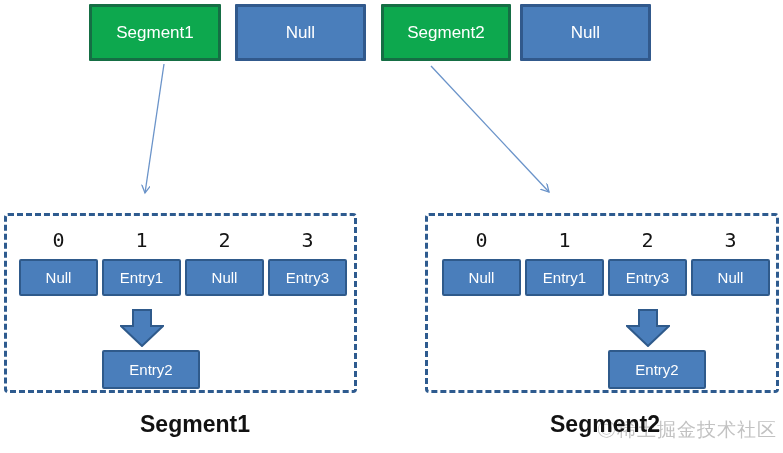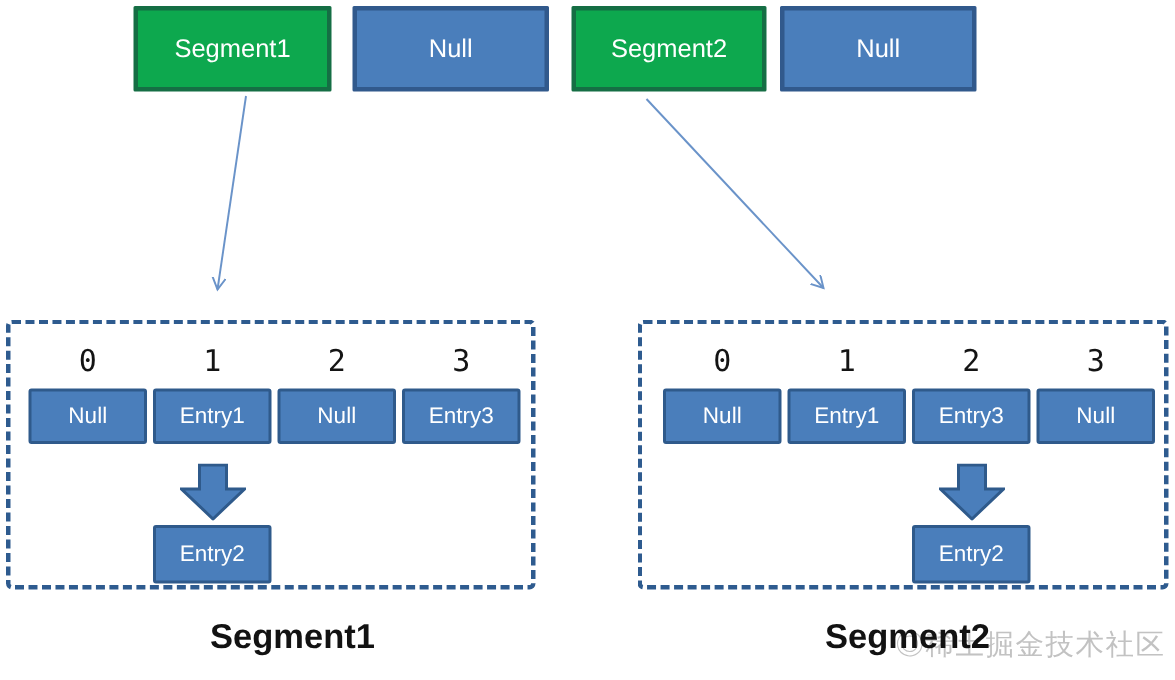--- a/index.html
+++ b/index.html
@@ -38,21 +38,21 @@
     display:flex;align-items:center;justify-content:center;
     color:#ffffff;font-size:15px;
   }
   
   .pl .c0{left:12px}.pl .c1{left:95px}.pl .c2{left:178px}.pl .c3{left:261px}
   .pr .c0{left:14px}.pr .c1{left:97px}.pr .c2{left:180px}.pr .c3{left:263px}
   .blockarrow{position:absolute;top:93px;width:44px;height:38px;}
   .pl .blockarrow{left:113px;}
   .pr .blockarrow{left:198px;}
   .childcell{
-    position:absolute;top:134px;width:79px;height:39px;box-sizing:border-box;
+    position:absolute;top:134px;width:98px;height:39px;box-sizing:border-box;
     background:#4a7ebb;border:2px solid #2f5a8b;border-radius:2px;
     display:flex;align-items:center;justify-content:center;
     color:#ffffff;font-size:15px;
   }
   .pl .childcell{left:95px;}
   .pr .childcell{left:180px;}
   
   .seg-label{
     position:absolute;top:411px;width:210px;text-align:center;
     font-size:23px;font-weight:bold;color:#121212;z-index:2;

